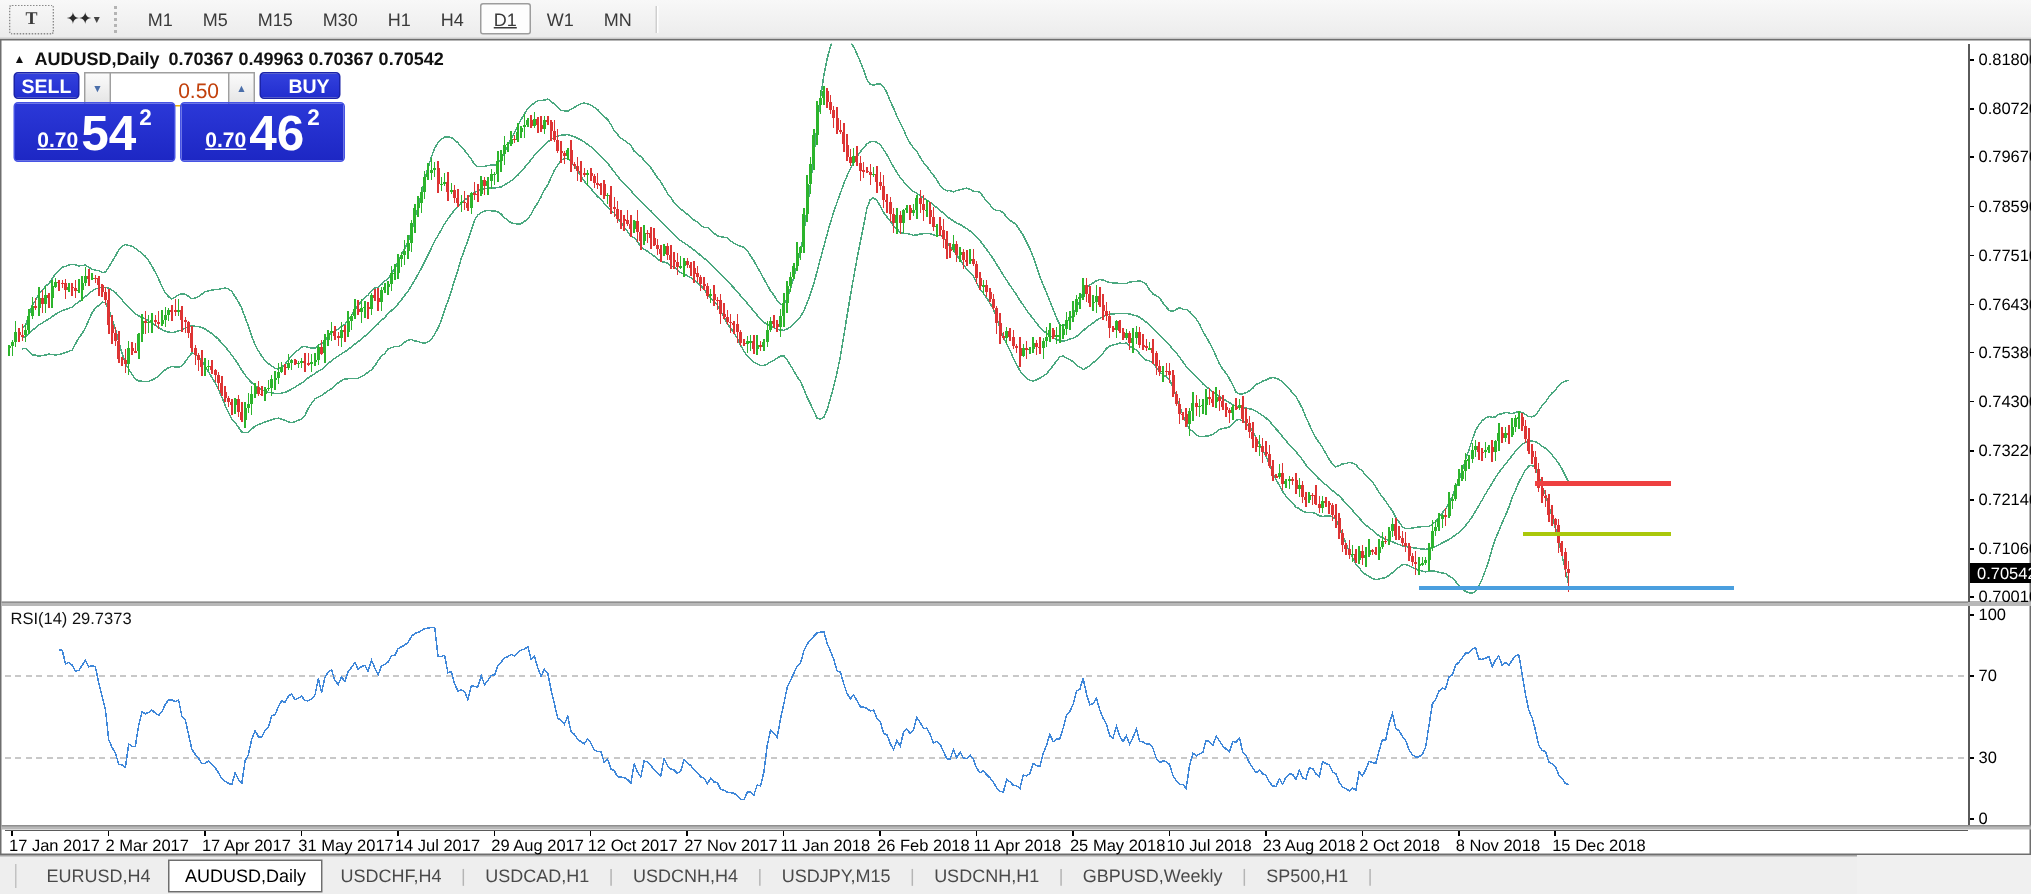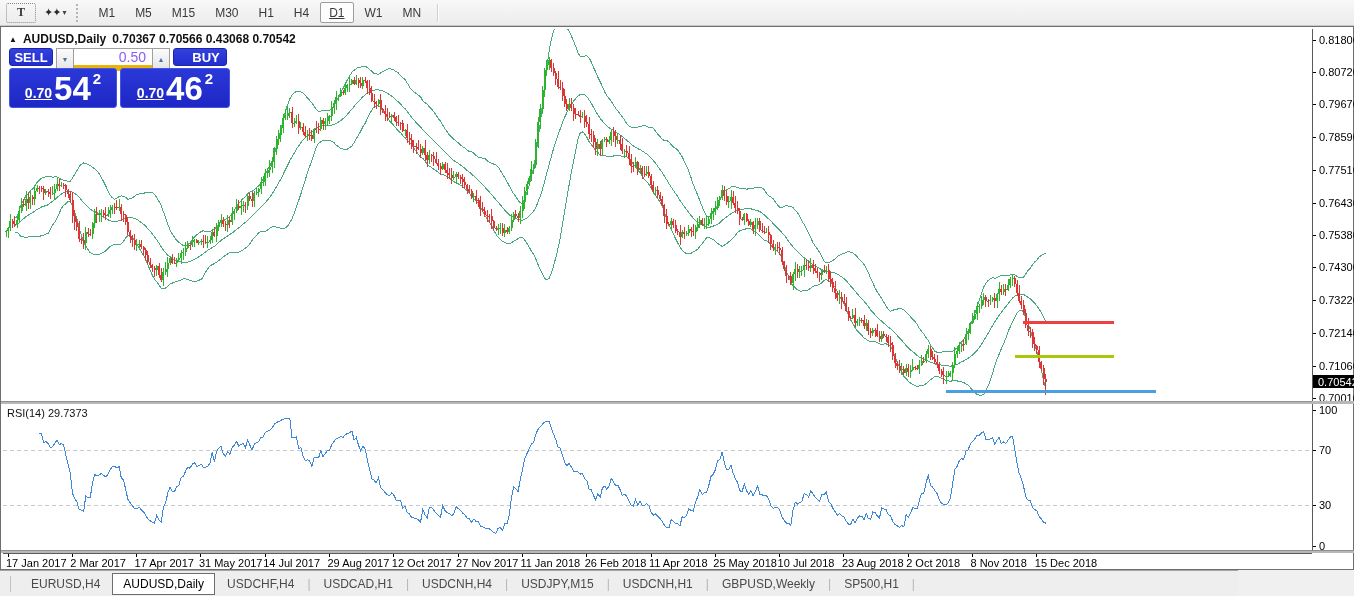--- a/index.html
+++ b/index.html
@@ -34,22 +34,22 @@
   .widget{position:absolute;left:8px;top:21px;width:222px;}
   .w-row1{display:flex;height:18px;}
   .w-btn{background:linear-gradient(#3341dd,#222ecf);color:#fff;font-size:13px;font-weight:bold;
          display:flex;align-items:center;justify-content:center;border:1px solid #1b23a8;
          border-radius:3px;box-sizing:border-box;}
   .w-sell{width:44px;}
   .w-buy{width:54px;margin-left:3px;padding-left:12px;}
   .w-spin{display:flex;margin-left:3px;height:23px;box-sizing:border-box;}
   .w-arrow{width:18px;background:linear-gradient(#fbfbfb,#e4e4e4);border:1px solid #9f9f9f;
            display:flex;align-items:center;justify-content:center;font-size:7px;color:#4a6ea9;box-sizing:border-box;}
-  .w-vol{width:78px;background:#fff;border-top:1px solid #9f9f9f;border-bottom:6px solid #eab308;
-         font-size:14px;color:#8b5cf6;display:flex;align-items:center;justify-content:flex-end;
+  .w-vol{width:78px;background:#fff;border-top:1px solid #9f9f9f;border-bottom:1px solid #eab308;
+         font-size:14px;color:#c2410c;display:flex;align-items:center;justify-content:flex-end;
          padding-right:6px;box-sizing:border-box;}
   .w-row2{display:flex;margin-top:2px;height:40px;}
   .w-panel{background:linear-gradient(#2b38d8,#1d27c4);border:1px solid #4653e4;border-radius:3px;
            color:#fff;display:flex;align-items:flex-end;justify-content:center;box-sizing:border-box;
            padding-bottom:2px;}
   .w-panel.left{width:108px;}
   .w-panel.right{width:110px;margin-left:3px;}
   .pp-small{font-size:14px;font-weight:bold;margin:0 2px 4px 0;text-decoration:underline;}
   .pp-big{font-size:33px;font-weight:bold;line-height:33px;margin-top:28px;}
   .pp-sup{font-size:15px;font-weight:bold;margin:1px 0 0 2px;align-self:flex-start;}
@@ -1033,21 +1033,21 @@
         <line x1="1042.8" y1="344.8" x2="1042.8" y2="365.9" stroke="#dd3434" stroke-width="1"></line>
         <rect x="1041.8" y="350.4" width="2" height="2.5" fill="#dd3434"></rect>
         <line x1="1020" y1="293.4" x2="1111" y2="293.4" stroke="#ee4040" stroke-width="3"></line>
         <line x1="1012" y1="327.1" x2="1111" y2="327.1" stroke="#aac80a" stroke-width="3"></line>
         <line x1="943" y1="362.9" x2="1153" y2="362.9" stroke="#4a9fdf" stroke-width="3"></line>
       </svg>
 
     <div class="chart-title">
       <span class="marker">▲</span>
       <span>AUDUSD,Daily</span>
-      <span>0.70367 0.70566 0.43068 0.70542</span>
+      <span>0.70367 0.49963 0.70367 0.70542</span>
     </div>
 
     <div class="widget">
       <div class="w-row1">
         <div class="w-btn w-sell">SELL</div>
         <div class="w-spin">
           <div class="w-arrow">▼</div>
           <div class="w-vol">0.50</div>
           <div class="w-arrow">▲</div>
         </div>

